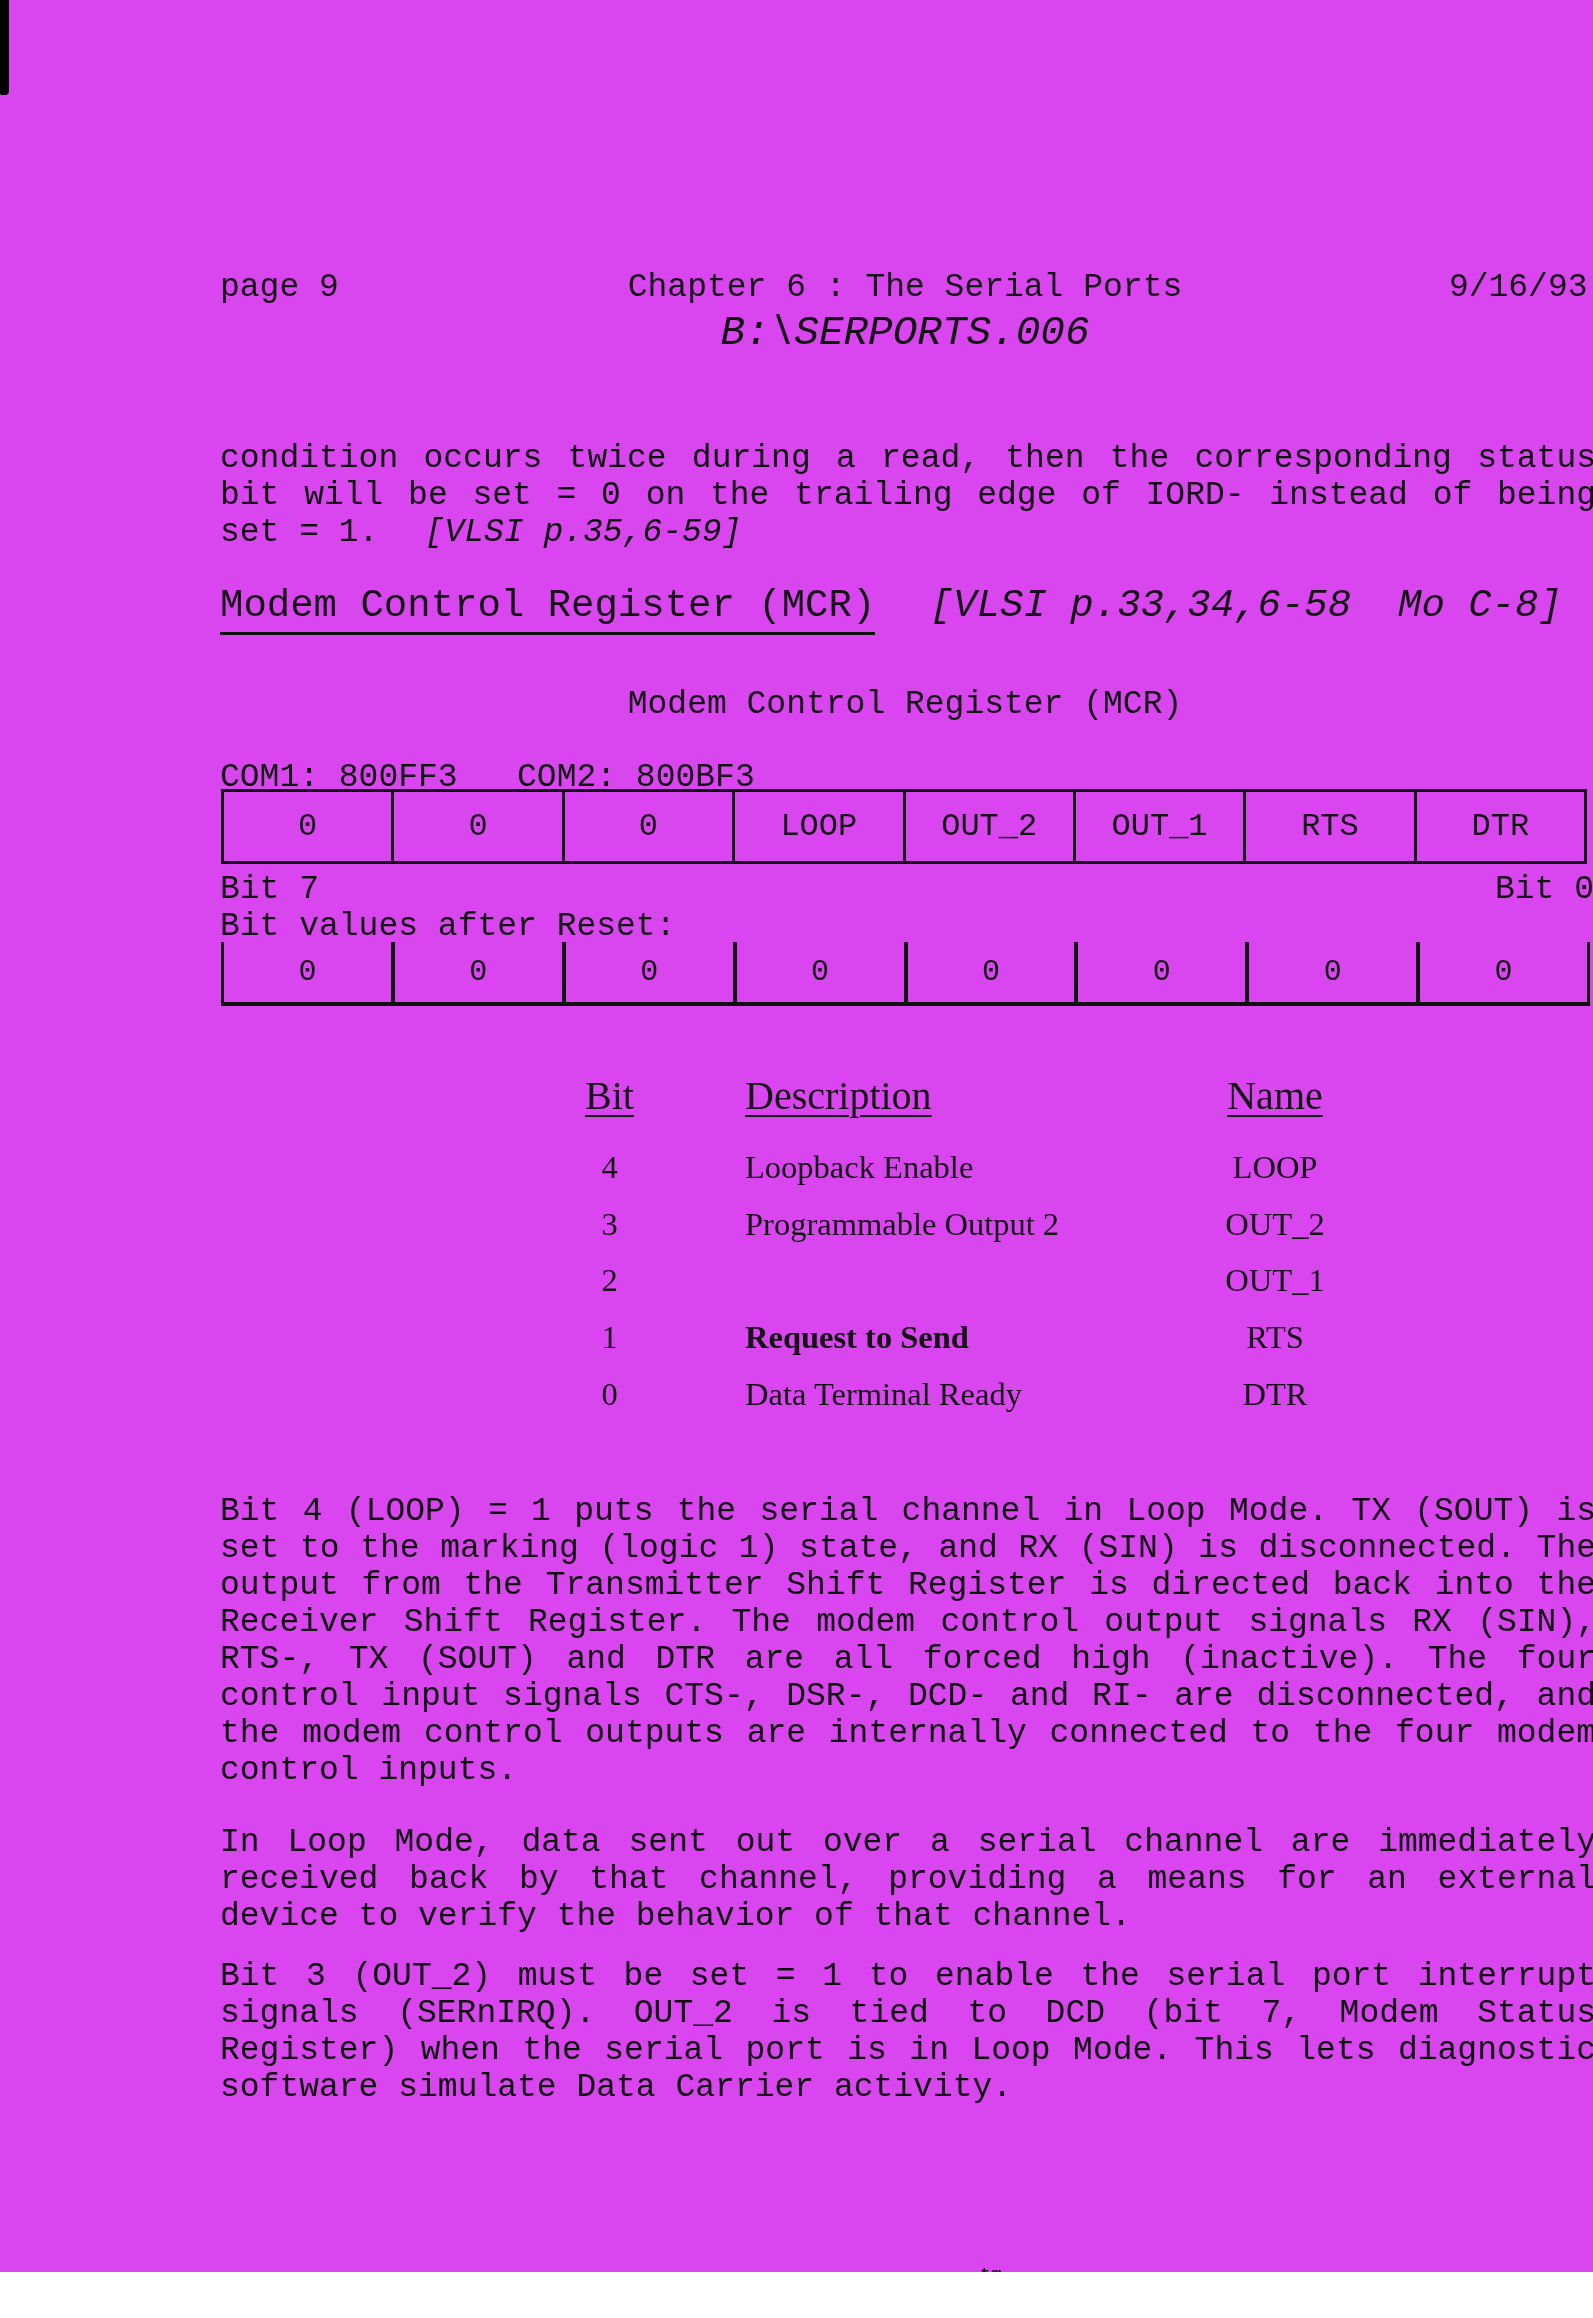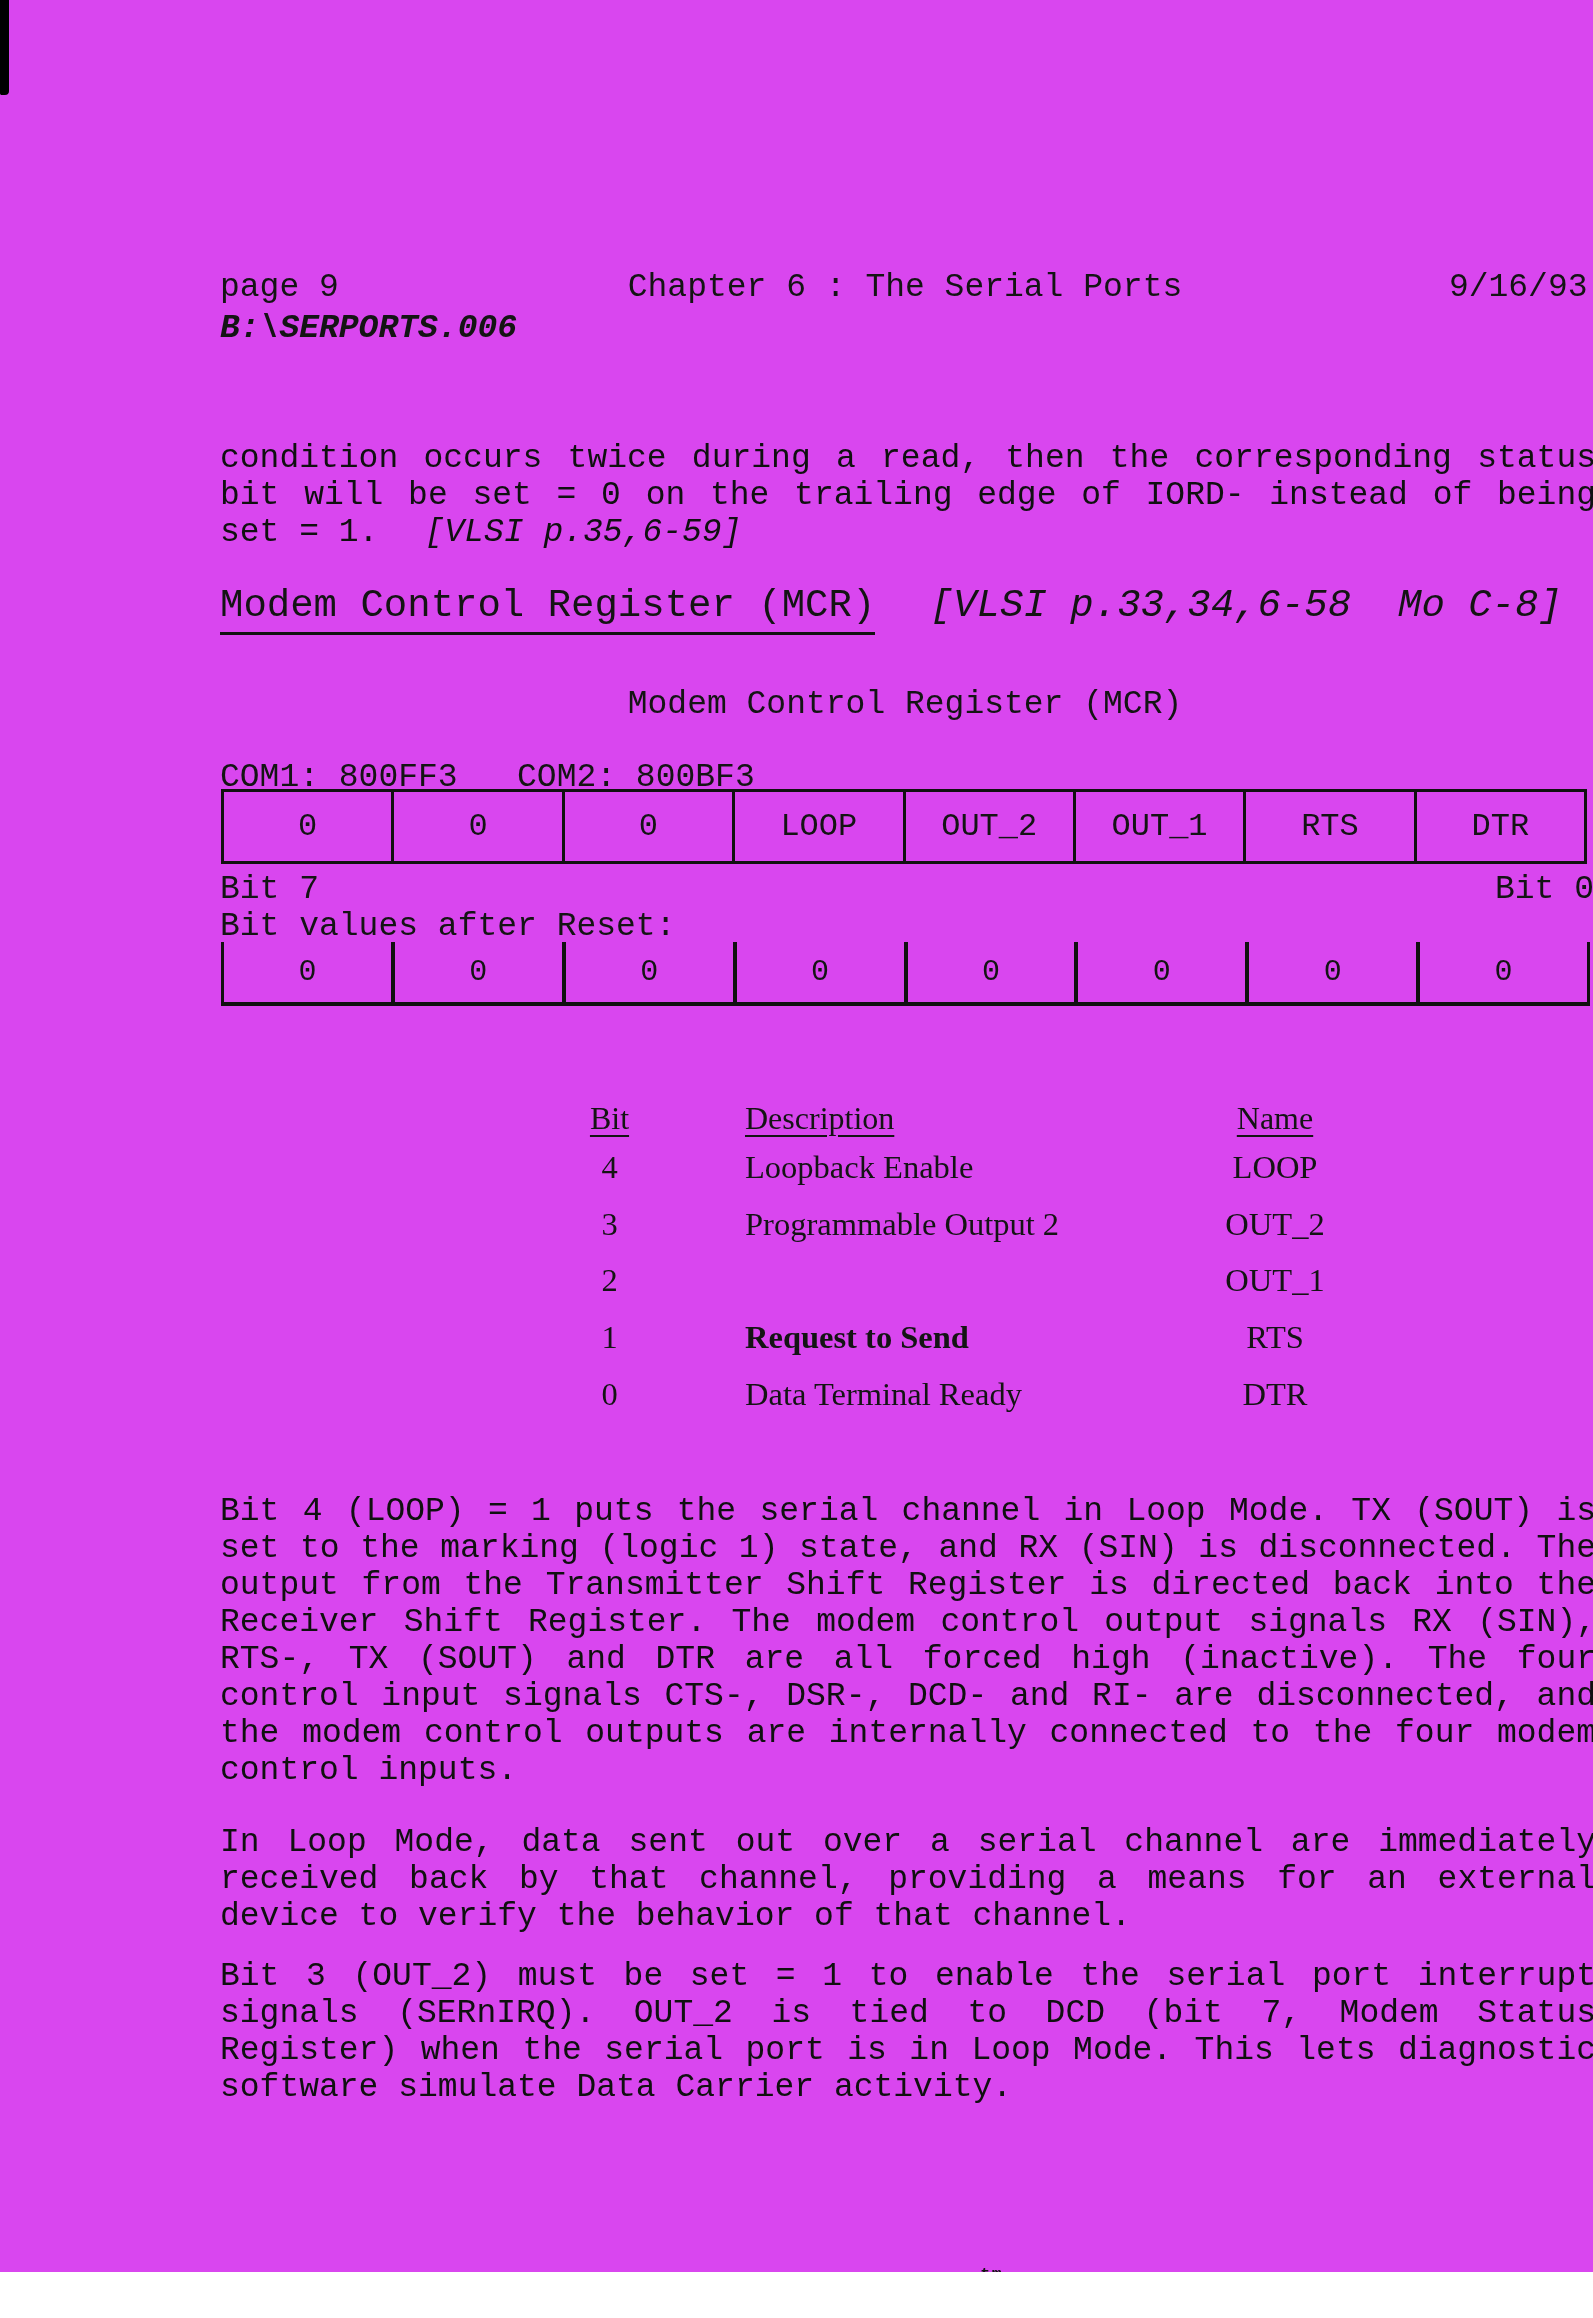--- a/index.html
+++ b/index.html
@@ -17,21 +17,21 @@
     text-align:justify;
     color:#101010;
   }
   .italic{font-style:italic;}
   .pre{white-space:pre;}
   
   .hdr{top:270px;font-size:33px;line-height:36px;}
   .hdr-left{left:220px;}
   .hdr-center{left:220px;width:1370px;text-align:center;}
   .hdr-right{right:5.5px;}
-  .hdr-file{left:220px;width:1370px;top:310px;font-size:33px;font-weight:bold;}
+  .hdr-file{left:220px;width:1370px;text-align:center;top:310px;font-size:41px;}
   
   .section-heading{left:220px;top:584px;font-size:39px;}
   .heading-underline{
     border-bottom:3.5px solid #111;
     padding-bottom:4.1px;
   }
   .citation{margin-left:1.4em;}
   
   .reg-title{left:220px;width:1370px;text-align:center;top:686px;font-size:33px;}
   .reg-addr{left:220px;top:759px;font-size:33px;font-family:Liberation Mono, monospace;}
@@ -60,21 +60,21 @@
   .reset-table .cell{
     flex:1;display:flex;align-items:center;justify-content:center;
     border-right:4.1px solid #101010;
     font-size:30px;
   }
   .reset-table .cell:last-child{border-right:none;}
   
   .bt-col-bit{left:561px;width:97px;text-align:center;}
   .bt-col-desc{left:745px;width:498px;text-align:left;}
   .bt-col-name{left:1175px;width:200px;text-align:center;}
-  .bt-header{top:1100px;font-size:32px;}
+  .bt-header{top:1072px;font-size:40px;}
   .bt-header .u{
     text-decoration:underline;
     text-decoration-thickness:2.1px;
     text-underline-offset:6.2px;
   }
   .bt-row{font-size:32.5px;}
   
   .footer{
     left:220px;width:1370px;top:2272px;
     text-align:center;font-size:32px;font-weight:bold;

